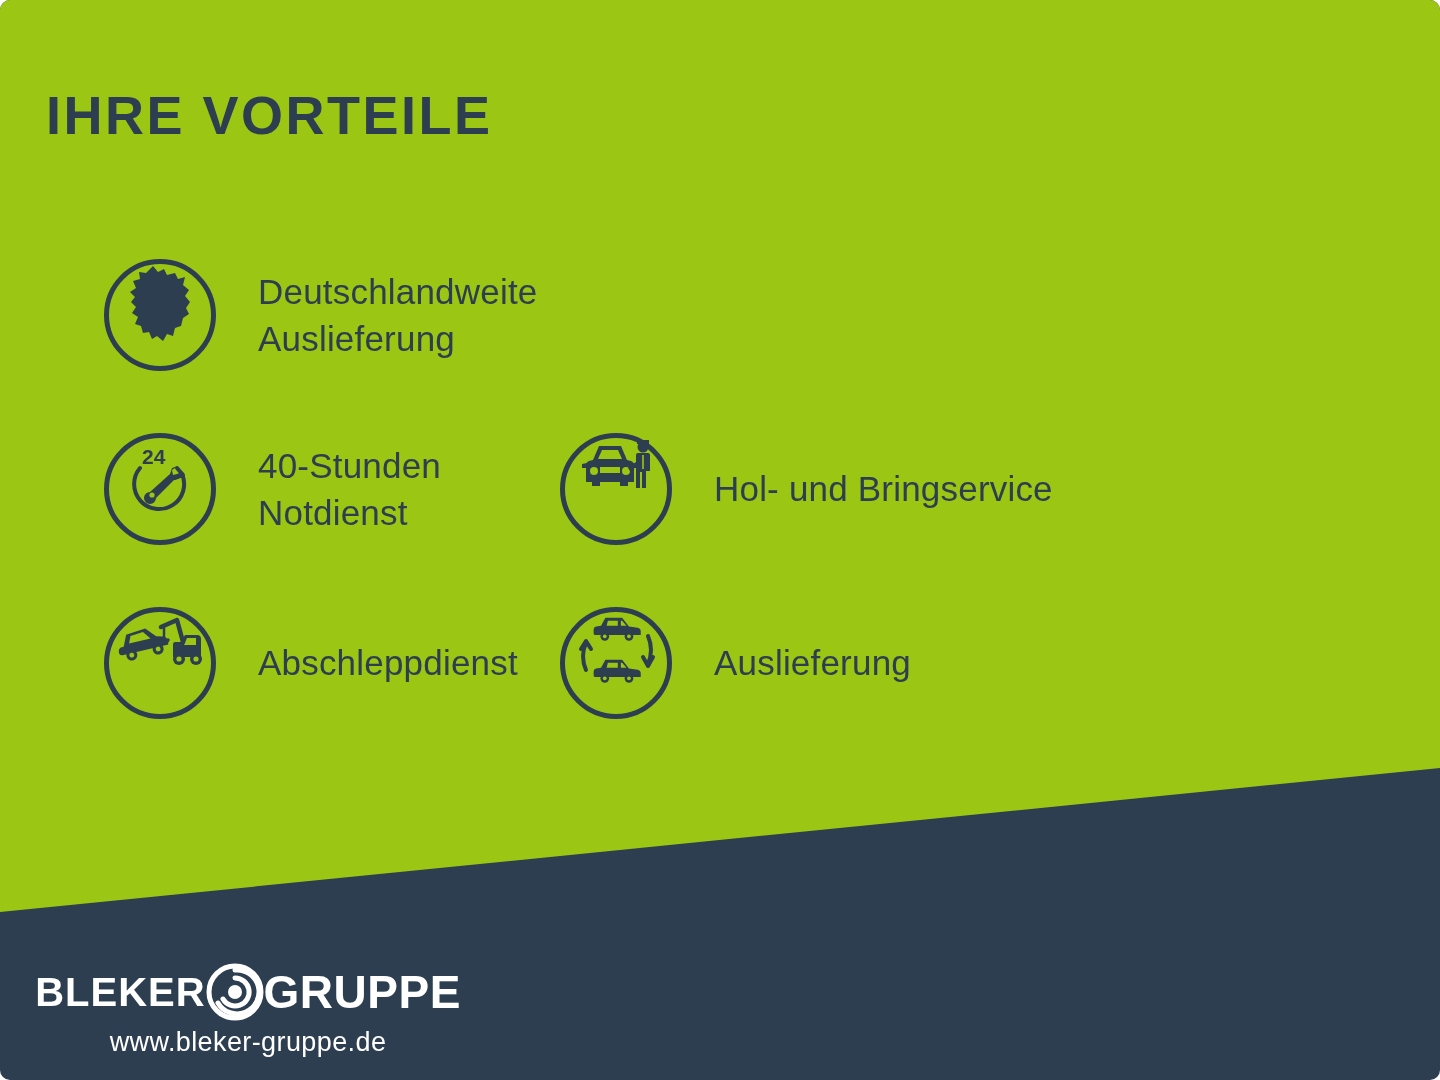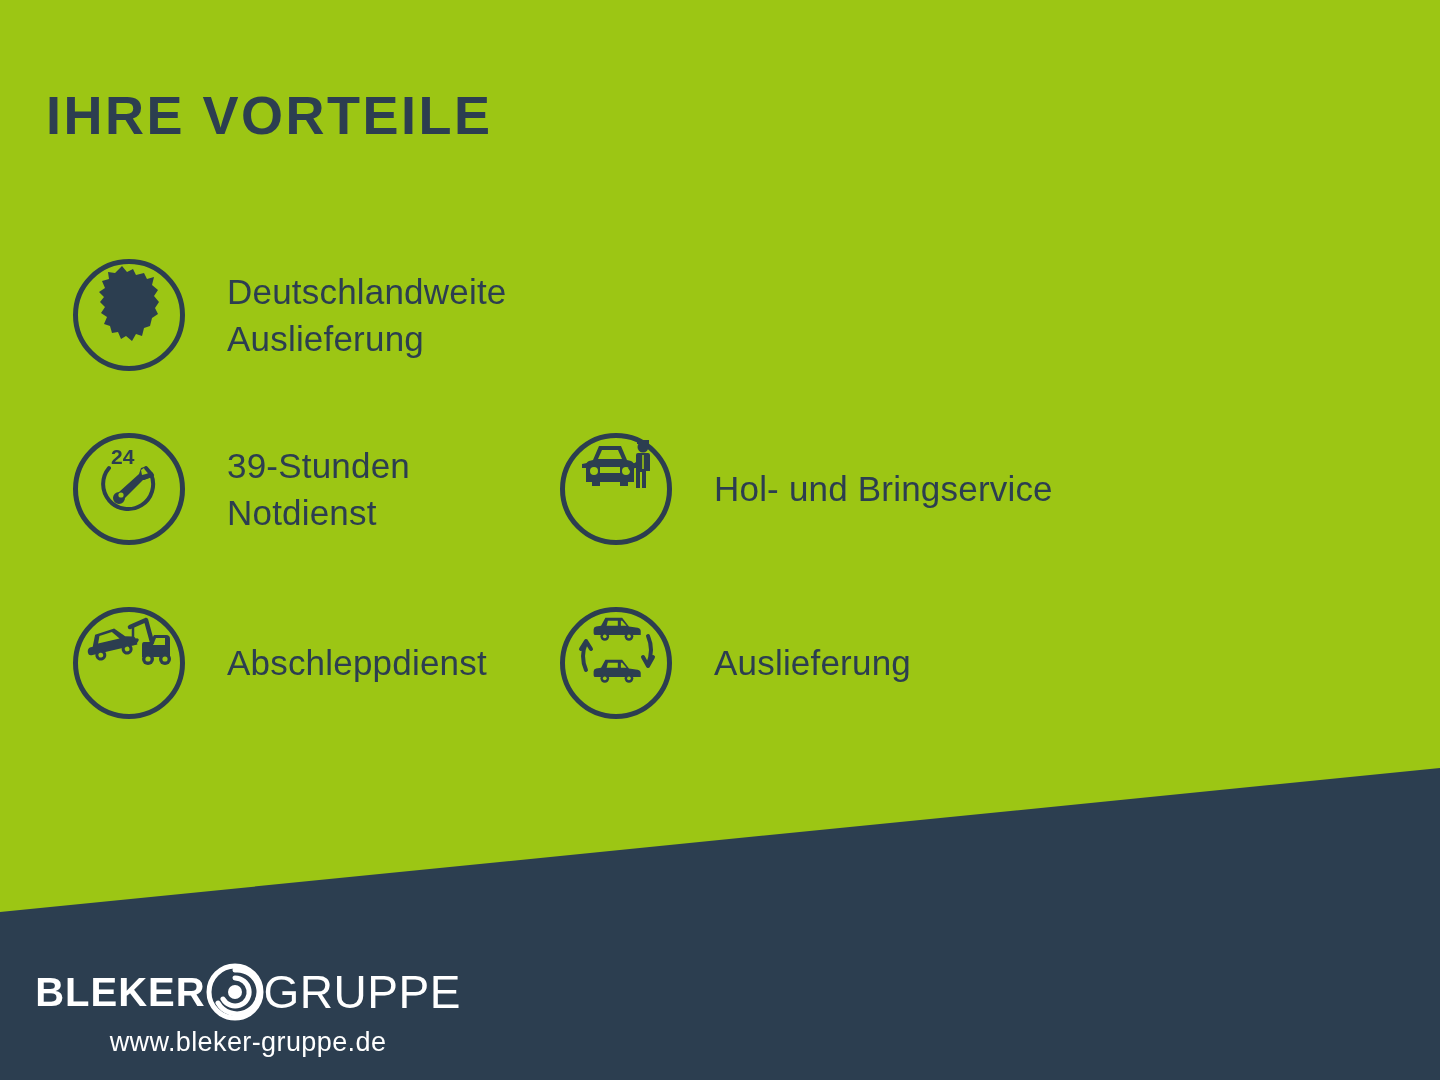--- a/index.html
+++ b/index.html
@@ -7,20 +7,21 @@
     padding: 0;
     background: #ffffff;
   }
   #slide {
     position: relative;
     width: 1440px;
     height: 1080px;
     overflow: hidden;
     background: #2c3e50;
     font-family: "Liberation Sans", sans-serif;
+    border-radius: 10px;
   }
   
   #green-panel {
     position: absolute;
     left: 0; top: 0;
     width: 1440px;
     height: 1080px;
     background: #9cc614;
     -webkit-clip-path: polygon(0 0, 1440px 0, 1440px 768px, 0 912px);
     clip-path: polygon(0 0, 1440px 0, 1440px 768px, 0 912px);
@@ -44,21 +45,21 @@
   }
   .benefit-row {
     display: flex;
     height: 174px;
   }
   .benefit {
     display: flex;
     align-items: center;
     box-sizing: border-box;
   }
-  .benefit.col-left  { width: 560px; padding-left: 73px; }
+  .benefit.col-left  { width: 560px; padding-left: 104px; }
   .benefit.col-right { width: 760px; padding-left: 0px; }
   .icon-circle {
     flex: 0 0 auto;
     width: 112px;
     height: 112px;
     border: 5px solid #2c3e50;
     border-radius: 50%;
     box-sizing: border-box;
     display: flex;
     justify-content: center;
@@ -93,21 +94,21 @@
     color: #ffffff;
     line-height: 1;
   }
   #logo-mark {
     margin: 0 -2px 0 -2px;
     display: flex;
     align-items: center;
   }
   #logo-gruppe {
     font-size: 46px;
-    font-weight: normal;
+    font-weight: bold;
     letter-spacing: 0.5px;
     color: #ffffff;
     line-height: 1;
   }
   #logo-url {
     text-align: center;
     font-size: 27px;
     color: #ffffff;
     letter-spacing: 0.4px;
     margin-top: 4px;
@@ -144,21 +145,21 @@
       <div class="benefit col-left">
         <div class="icon-circle">
           <svg width="80" height="80" viewBox="0 0 80 80">
             <text x="22" y="26" font-family="Liberation Sans, sans-serif" font-size="21" font-weight="bold" fill="#2c3e50">24</text>
             <path d="M20 30 A25 25 0 1 0 62 36" fill="none" stroke="#2c3e50" stroke-width="4" stroke-linecap="round"></path>
             <path d="M57 30 L63 37 L55 40" fill="none" stroke="#2c3e50" stroke-width="4" stroke-linecap="round" stroke-linejoin="round"></path>
             <path fill="#2c3e50" d="M58 28 L52 30 L50 36 L30 54 A6 6 0 1 0 36 60 L54 42 L60 40 L62 34 L57 36 L53 37 L52 32 Z"></path>
             <circle cx="32" cy="57" r="2.6" fill="#9cc614"></circle>
           </svg>
         </div>
-        <div class="benefit-label">39-Stunden
+        <div class="benefit-label">40-Stunden
 Notdienst</div>
       </div>
 
       <div class="benefit col-right">
         <div class="icon-circle">
           <svg width="80" height="62" viewBox="0 0 80 62">
 
             <path fill="#2c3e50" d="M17 22 L23 8 L45 8 L51 22 L55 23 Q58 24 58 28 L58 44 L52 44 L52 48 L44 48 L44 44 L24 44 L24 48 L16 48 L16 44 L10 44 L10 28 Q10 24 13 23 Z"></path>
             <path fill="#9cc614" d="M22 21 L26 12 L42 12 L46 21 Z"></path>
             <circle cx="18" cy="33" r="4" fill="#9cc614"></circle>

